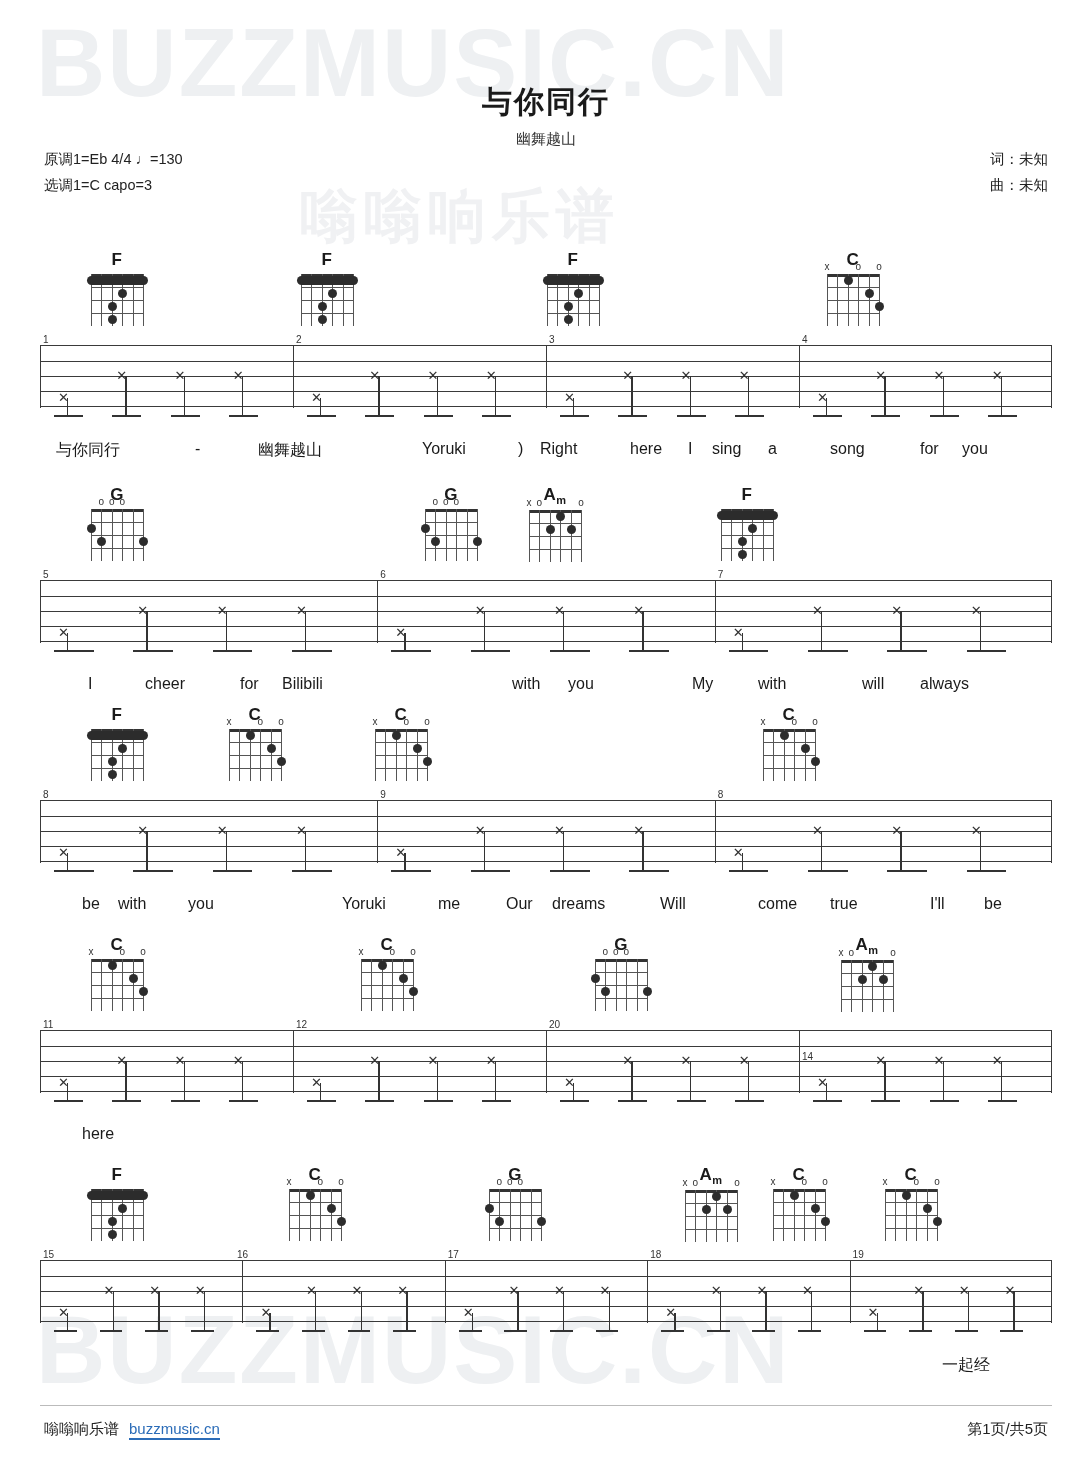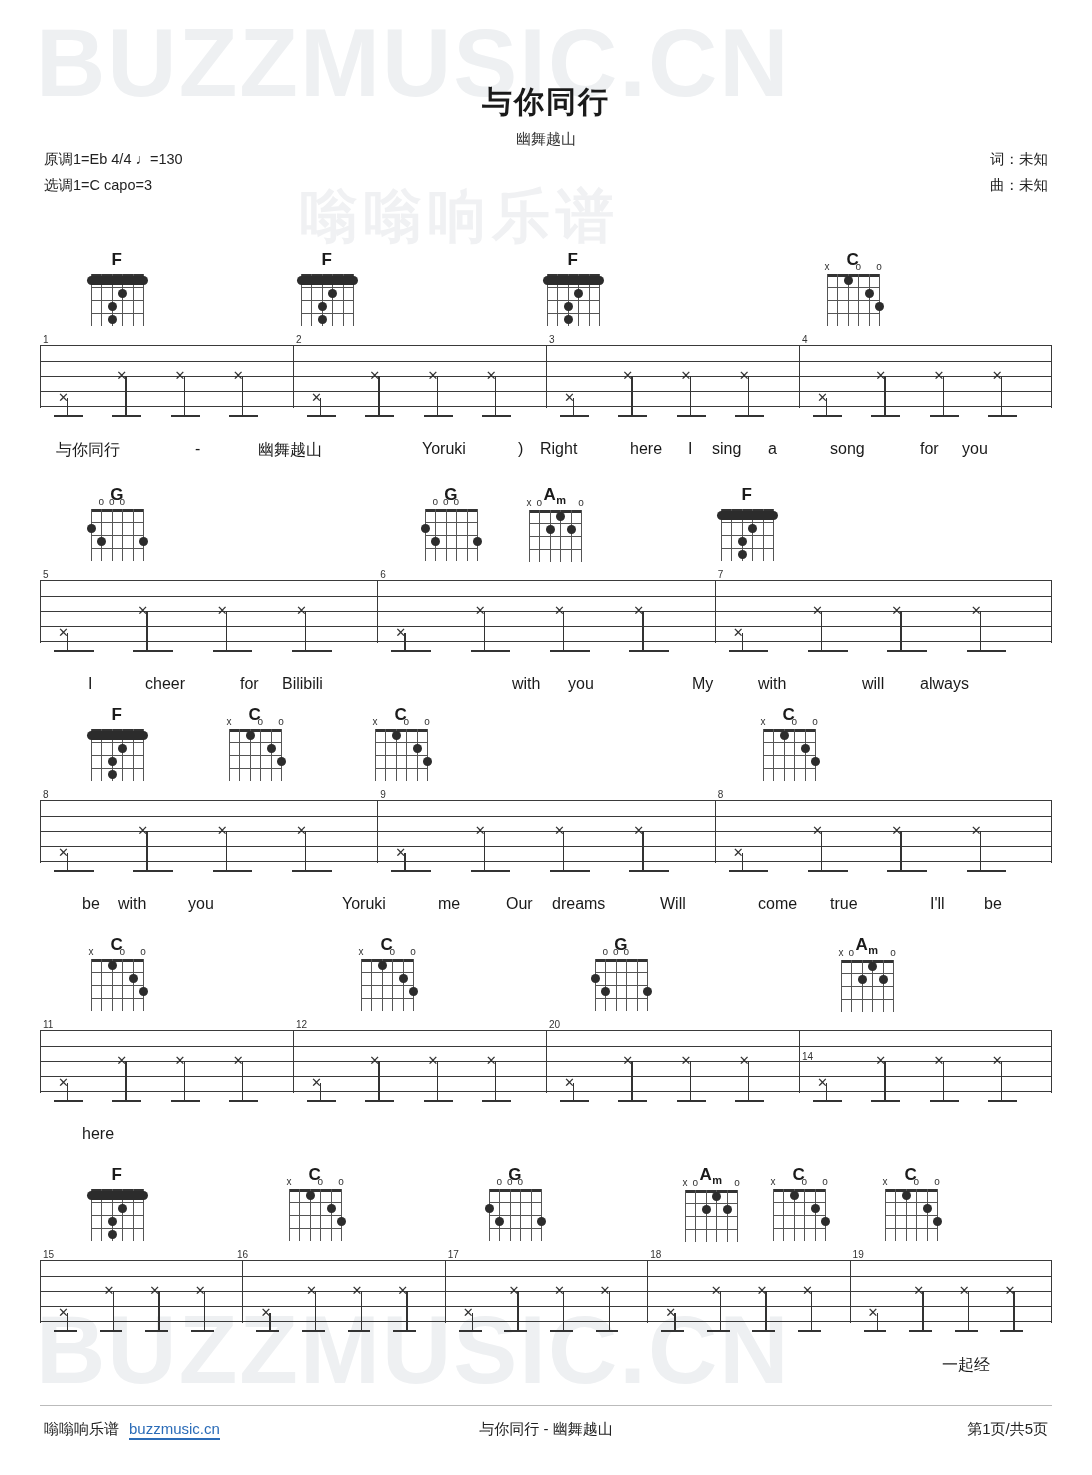--- a/index.html
+++ b/index.html
@@ -908,16 +908,15 @@
         <div style="position: absolute; top: 190px; left: 0px; width: 1012px; height: 24px;">
           <span class="lyr" style="left: 902px;">一起经</span>
         </div>
       </div>
     </div>
 
   <div class="footer-rule"></div>
   <div class="footer-left">
     <span>嗡嗡响乐谱</span><span class="brand">buzzmusic.cn</span>
   </div>
-  <div class="footer-center">与你同行 - 幽舞越山</div>
   <div class="footer-right">第1页/共5页</div>
 
 </div>
 
 </body></html>

